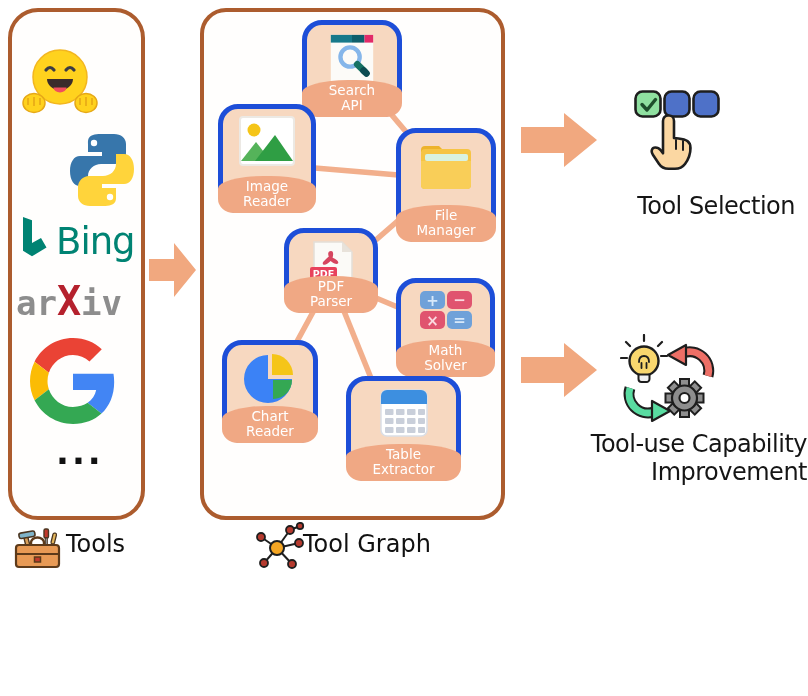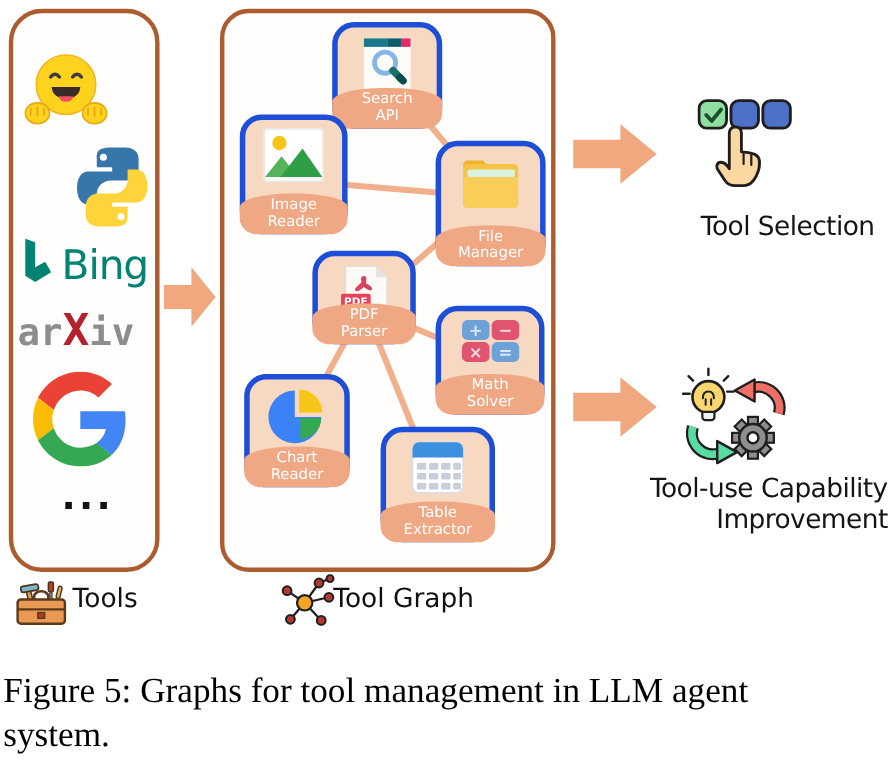--- a/index.html
+++ b/index.html
@@ -213,21 +213,21 @@
           <path d="M29 23 L29 2 A21 21 0 0 1 50 23 Z" fill="#F5C518"></path>
           <path d="M30 28 L49 28 A19 19 0 0 1 30 47 Z" fill="#34A853"></path>
         </svg>
       </div>
       <div class="node-label">
         <div>Chart</div>
           <div>Reader</div>
       </div>
     </div>
 
-    <div class="node" style="left:142px; top:376px; width:104px; height:105px;">
+    <div class="node" style="left:142px; top:364px; width:115px; height:105px;">
       <div class="node-icon">
         <svg width="50" height="50" viewBox="0 0 50 50">
           <rect x="2" y="2" width="46" height="46" rx="6" fill="#FFFFFF" stroke="#DADEE6" stroke-width="1.5"></rect>
           <path d="M2 8 a6 6 0 0 1 6 -6 h34 a6 6 0 0 1 6 6 v8 H2 z" fill="#3D8FE0"></path>
           <g fill="#C9CFDA">
             <rect x="6" y="21" width="8.5" height="6" rx="1"></rect>
               <rect x="17" y="21" width="8.5" height="6" rx="1"></rect>
               <rect x="28" y="21" width="8.5" height="6" rx="1"></rect>
               <rect x="39" y="21" width="7" height="6" rx="1"></rect>
             <rect x="6" y="30" width="8.5" height="6" rx="1"></rect>
@@ -355,18 +355,14 @@
         <circle cx="45" cy="4" r="3.2"></circle>
         <circle cx="44" cy="21" r="4"></circle>
         <circle cx="37" cy="42" r="4"></circle>
         <circle cx="9" cy="41" r="4"></circle>
         <circle cx="6" cy="15" r="4"></circle>
       </g>
     </svg>
   </div>
   <div class="legend-label" style="left:303px; top:530px;">Tool Graph</div>
 
-  <div id="caption">
-    <div>Figure 5: Graphs for tool management in LLM agent</div>
-    <div>system.</div>
-  </div>
 
 </div>
 
 </body></html>

